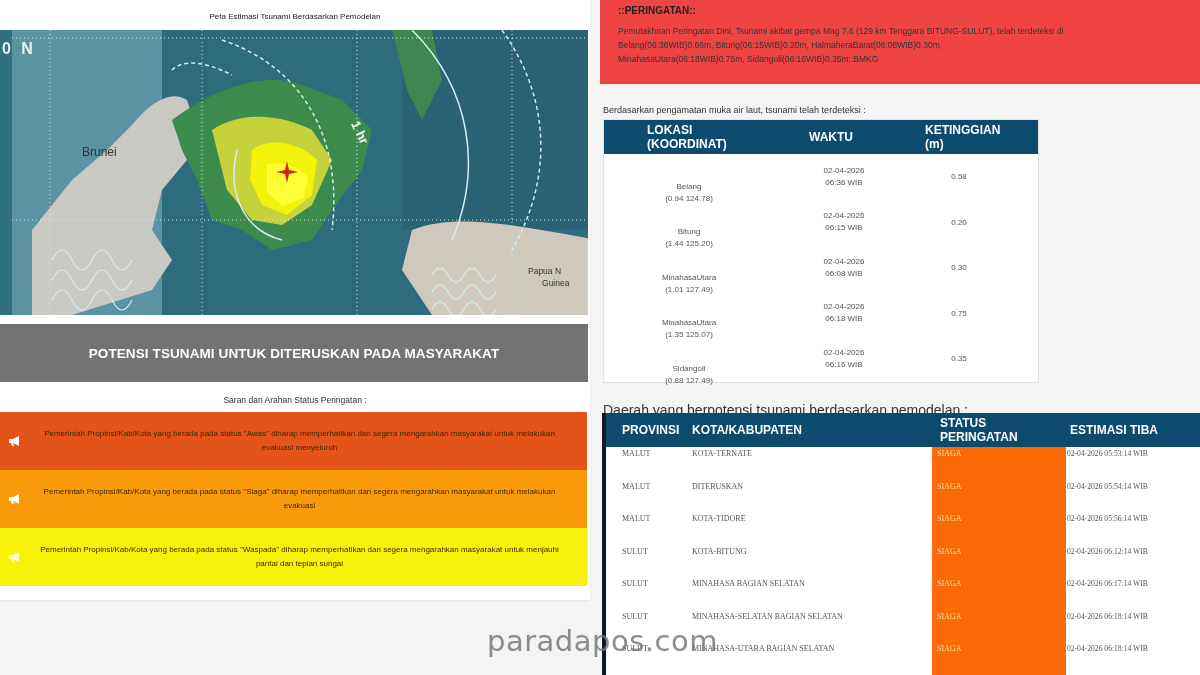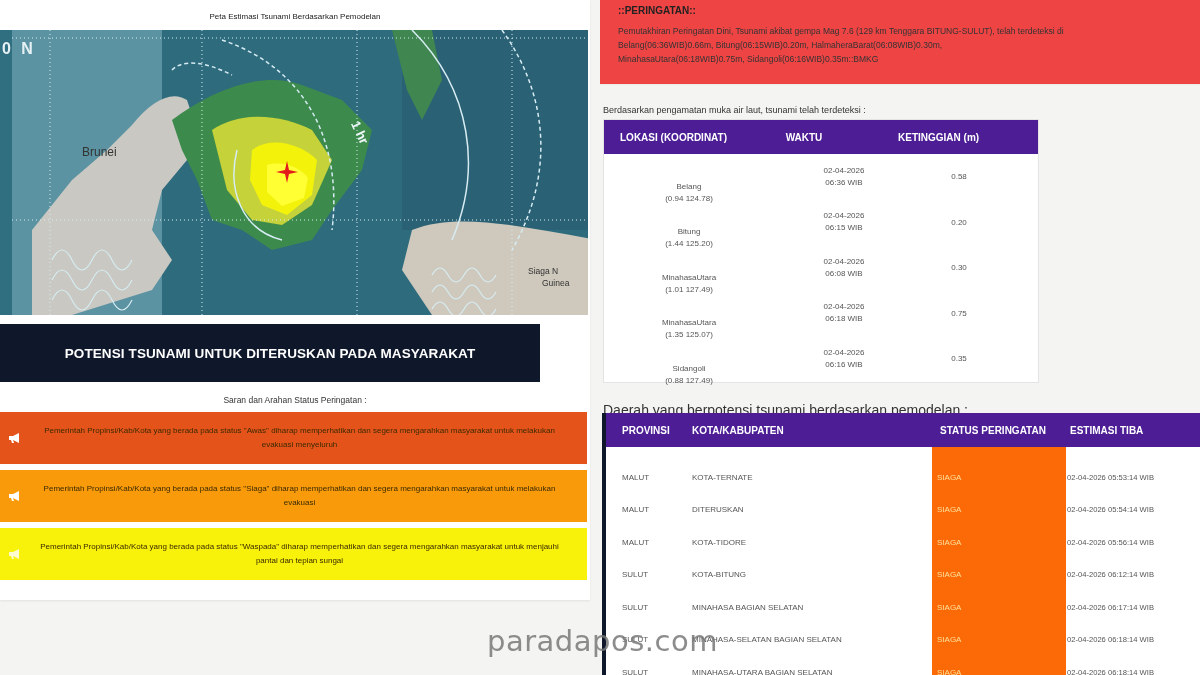--- a/index.html
+++ b/index.html
@@ -4,54 +4,54 @@
   <style>
     * { box-sizing: border-box; margin: 0; padding: 0; }
     html, body { width: 1200px; height: 675px; overflow: hidden; background: #f4f4f2; font-family: "Liberation Sans", sans-serif; color: #333; }
     .page { position: relative; width: 1200px; height: 675px; }
 
     
     .left { position: absolute; left: 0; top: 0; width: 590px; height: 600px; background: #fff; box-shadow: 0 1px 2px rgba(0,0,0,0.08); }
     .map-title { position: absolute; top: 12px; left: 0; width: 590px; text-align: center; font-size: 8px; color: #222; }
     .map { position: absolute; left: 0; top: 30px; width: 588px; height: 285px; overflow: hidden; background: #2f6f80; padding-left: 12px; }
     .map svg { display: block; }
-    .banner { position: absolute; left: 0; top: 324px; width: 540px; height: 58px; background: #0f172a; display: flex; align-items: center; justify-content: center; }
+    .banner { position: absolute; left: 0; top: 324px; width: 588px; height: 58px; background: #737373; display: flex; align-items: center; justify-content: center; }
     .banner span { color: #fff; font-size: 13.5px; font-weight: bold; letter-spacing: 0.1px; }
     .advice-title { position: absolute; top: 395px; left: 0; width: 590px; text-align: center; font-size: 8.5px; color: #333; }
-    .alert { position: absolute; left: 0; width: 587px; height: 52px; display: flex; align-items: center; padding-left: 8px; }
+    .alert { position: absolute; left: 0; width: 587px; height: 58px; display: flex; align-items: center; padding-left: 8px; }
     .alert .ico { width: 14px; height: 12px; margin-right: 10px; flex-shrink: 0; }
     .alert .txt { flex: 1; text-align: center; font-size: 8px; line-height: 14px; color: #3a2a00; padding-right: 20px; }
     .alert.awas { top: 412px; background: #e4541a; }
     .alert.siaga { top: 470px; background: #f99a0a; }
     .alert.waspada { top: 528px; background: #f8f20a; }
 
     
     .warn-box { position: absolute; left: 600px; top: 0; width: 600px; height: 85px; background: #ef4444; border-bottom: 1px solid #ecebe5; }
     .warn-title { position: absolute; left: 18px; top: 5px; font-size: 10px; font-weight: bold; color: #222; }
     .warn-text { position: absolute; left: 18px; top: 24px; width: 600px; font-size: 8.5px; line-height: 14px; color: #333; white-space: nowrap; }
     .obs-label { position: absolute; left: 603px; top: 105px; font-size: 9px; color: #333; }
     .obs-table { position: absolute; left: 603px; top: 119px; width: 436px; height: 264px; background: #fff; border: 1px solid #e4e4e4; }
-    .green-head { background: #4c1d95; color: #fff; font-weight: bold; font-size: 10px; height: 34px; display: flex; align-items: center; }
+    .green-head { background: #0c4a6e; color: #fff; font-weight: bold; font-size: 12px; height: 34px; display: flex; align-items: center; justify-content: center; }
     .obs-head .c1 { width: 140px; padding-left: 16px; }
     .obs-head .c2 { width: 120px; text-align: center; }
     .obs-head .c3 { width: 120px; padding-left: 34px; }
     .obs-row { display: flex; align-items: center; height: 45.5px; font-size: 8px; color: #555; }
     .obs-row .c1 { width: 170px; text-align: center; line-height: 12px; margin-top: 32px; }
     .obs-row .c2 { width: 140px; text-align: center; line-height: 12px; }
     .obs-row .c3 { width: 90px; text-align: center; }
 
     .model-label { position: absolute; left: 603px; top: 402px; font-size: 14px; color: #333; text-decoration: underline; }
     .model-table { position: absolute; left: 602px; top: 413px; width: 598px; height: 262px; background: #fff; overflow: hidden; border-left: 4px solid #0f172a; }
     .model-head .p { width: 86px; padding-left: 16px; }
     .model-head .k { width: 240px; padding-left: 0; }
     .model-head .s { width: 134px; padding-left: 8px; }
     .model-head .e { flex: 1; padding-left: 4px; }
     .model-body { position: relative; }
     .model-body .status-col { position: absolute; left: 326px; top: 0; width: 134px; height: 240px; background: #fb6a07; }
-    .model-row { position: relative; display: flex; align-items: flex-end; height: 32.5px; font-size: 8px; color: #555; }
+    .model-row { position: relative; display: flex; align-items: flex-start; height: 32.5px; font-size: 8px; color: #555; font-family: Liberation Serif, serif; }
     .model-row .p { width: 86px; padding-left: 16px; }
     .model-row .k { width: 240px; }
     .model-row .s { width: 134px; padding-left: 5px; color: #ffe09a; }
     .model-row .e { flex: 1; padding-left: 1px; font-size: 7.6px; }
     .model-body .rows { padding-top: 2px; }
 
     .watermark { position: absolute; left: 487px; top: 624px; font-size: 29px; color: rgba(120,120,120,0.85); letter-spacing: 0.5px; font-family: "DejaVu Sans", sans-serif; font-weight: normal; }
   </style>
 </head>
 <body>
@@ -99,21 +99,21 @@
           <line x1="190" y1="0" x2="190" y2="285"></line>
           <line x1="345" y1="0" x2="345" y2="285"></line>
           <line x1="500" y1="0" x2="500" y2="285"></line>
           <line x1="0" y1="8" x2="588" y2="8"></line>
           <line x1="0" y1="190" x2="588" y2="190"></line>
         </g>
       </svg>
       <div style="position:absolute;left:2px;top:10px;font-size:16px;color:#e6f1f4;font-weight:bold;letter-spacing:3px;">0 N</div>
       <div style="position:absolute;left:82px;top:90px;font-size:12px;color:#333;margin-top:25px;">Brunei</div>
       <div style="position:absolute;left:348px;top:95px;font-size:13px;color:#eef7f9;font-weight:bold;transform:rotate(65deg);">1 hr</div>
-      <div style="position:absolute;left:528px;top:236px;font-size:8.5px;color:#333;">Siaga N</div>
+      <div style="position:absolute;left:528px;top:236px;font-size:8.5px;color:#333;">Papua N</div>
       <div style="position:absolute;left:542px;top:248px;font-size:8.5px;color:#333;">Guinea</div>
       <svg style="position:absolute;left:276px;top:131px;" width="22" height="22" viewBox="0 0 22 22">
         <path d="M11,0 L13,9 L22,11 L13,13 L11,22 L9,13 L0,11 L9,9 Z" fill="#e41b1b"></path>
       </svg>
     </div>
 
     <div class="banner">
       <span>POTENSI TSUNAMI UNTUK DITERUSKAN PADA MASYARAKAT</span>
     </div>
 

